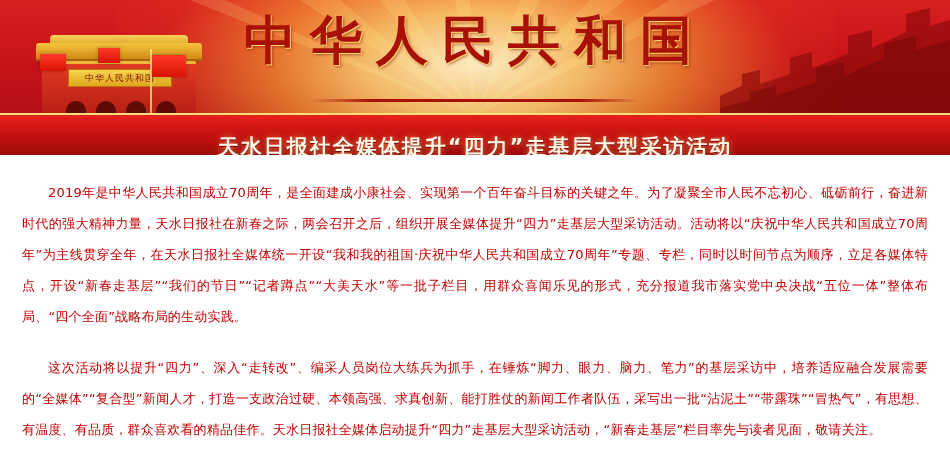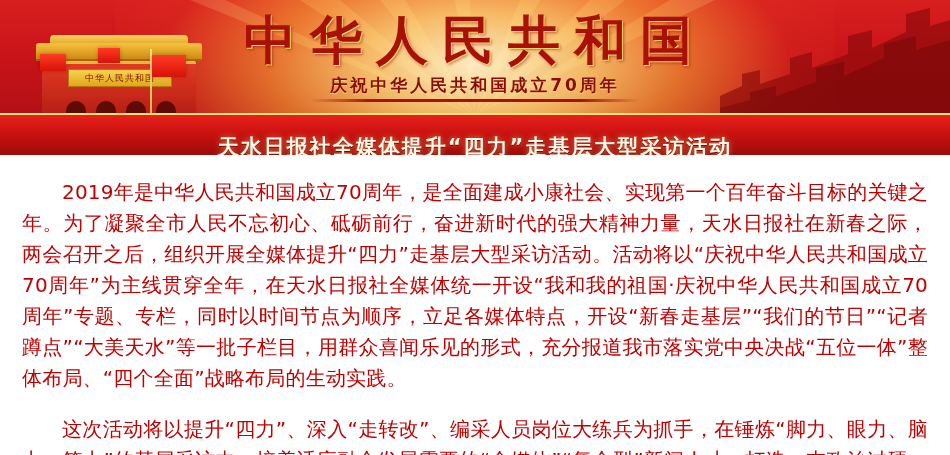--- a/index.html
+++ b/index.html
@@ -188,21 +188,21 @@
   }
 
   
   .article {
     padding: 22px 22px 10px 22px;
     box-sizing: border-box;
   }
   .article p {
     margin: 0 0 20px 0;
     font-family: "DejaVu Sans", sans-serif;
-    font-size: 20px;
+    font-size: 13px;
     line-height: 31px;
     color: #c00000;
     text-align: justify;
     text-indent: 2em;
     letter-spacing: 0.2px;
   }
   .article p:last-child { margin-bottom: 0; }
 </style>
 </head>
 <body>
@@ -239,21 +239,20 @@
       <div class="gate-arch" style="left:72px"></div>
       <div class="gate-arch" style="left:102px"></div>
       <div class="gate-arch" style="left:132px"></div>
     </div>
     <div class="flag small1"></div>
     <div class="flag small2"></div>
     <div class="flagpole"></div>
     <div class="flag"></div>
 
     <div class="cal-title">中华人民共和国</div>
-    <div class="sub-title">庆祝中华人民共和国成立70周年</div>
     <div class="sub-underline"></div>
 
     <div class="headline-bar">
       <div class="headline-text">天水日报社全媒体提升“四力”走基层大型采访活动</div>
     </div>
   </div>
 
   <div class="article">
     <p>2019年是中华人民共和国成立70周年，是全面建成小康社会、实现第一个百年奋斗目标的关键之年。为了凝聚全市人民不忘初心、砥砺前行，奋进新时代的强大精神力量，天水日报社在新春之际，两会召开之后，组织开展全媒体提升“四力”走基层大型采访活动。活动将以“庆祝中华人民共和国成立70周年”为主线贯穿全年，在天水日报社全媒体统一开设“我和我的祖国·庆祝中华人民共和国成立70周年”专题、专栏，同时以时间节点为顺序，立足各媒体特点，开设“新春走基层”“我们的节日”“记者蹲点”“大美天水”等一批子栏目，用群众喜闻乐见的形式，充分报道我市落实党中央决战“五位一体”整体布局、“四个全面”战略布局的生动实践。</p>
     <p>这次活动将以提升“四力”、深入“走转改”、编采人员岗位大练兵为抓手，在锤炼“脚力、眼力、脑力、笔力”的基层采访中，培养适应融合发展需要的“全媒体”“复合型”新闻人才，打造一支政治过硬、本领高强、求真创新、能打胜仗的新闻工作者队伍，采写出一批“沾泥土”“带露珠”“冒热气”，有思想、有温度、有品质，群众喜欢看的精品佳作。天水日报社全媒体启动提升“四力”走基层大型采访活动，“新春走基层”栏目率先与读者见面，敬请关注。</p>

